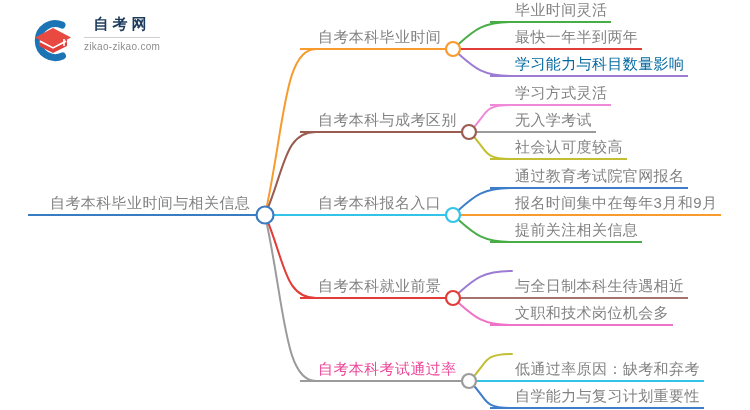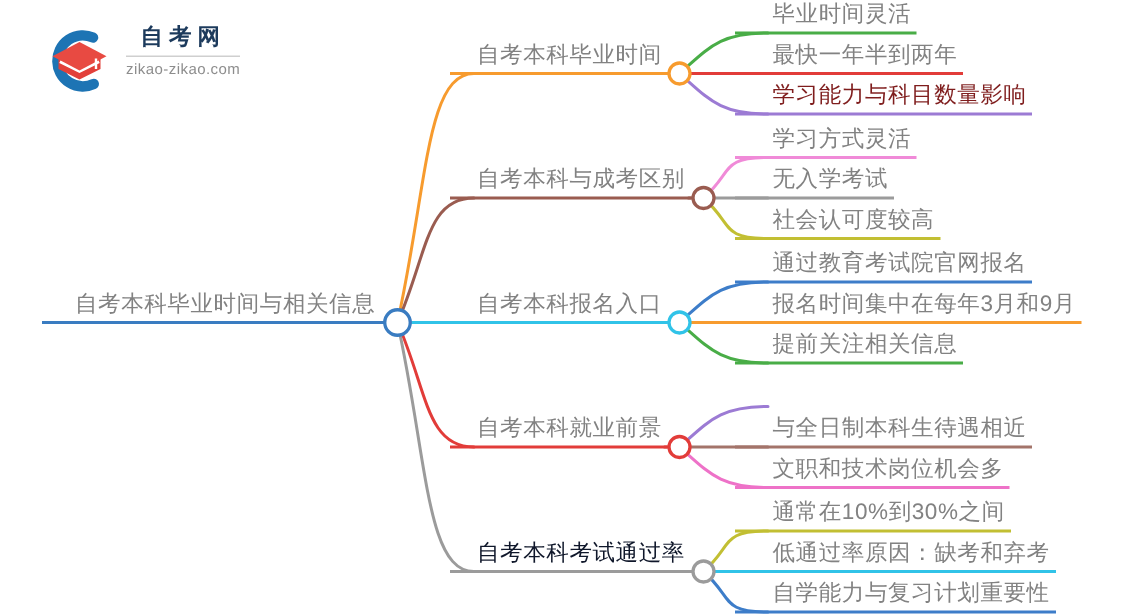--- a/index.html
+++ b/index.html
@@ -80,29 +80,28 @@
     <div class="logo-text">
       <div class="logo-title">自考网</div>
       <div class="logo-divider"></div>
       <div class="logo-domain">zikao-zikao.com</div>
     </div>
   </div>
 <div class="node root" style="left: 28px; top: 192px; border-bottom-color: rgb(58, 124, 193); color: rgb(130, 130, 130);">自考本科毕业时间与相关信息</div>
     <div class="node branch" style="left: 300px; top: 26px; border-bottom-color: rgb(247, 155, 46); color: rgb(130, 130, 130);">自考本科毕业时间</div>
     <div class="node leaf" style="left: 490px; top: -1px; border-bottom-color: rgb(73, 173, 71); color: rgb(130, 130, 130);">毕业时间灵活</div>
     <div class="node leaf" style="left: 490px; top: 26px; border-bottom-color: rgb(226, 60, 57); color: rgb(130, 130, 130);">最快一年半到两年</div>
-    <div class="node leaf" style="left: 490px; top: 53px; border-bottom-color: rgb(156, 123, 212); color: #7f1d1d;">学习能力与科目数量影响</div>
+    <div class="node leaf" style="left: 490px; top: 53px; border-bottom-color: rgb(156, 123, 212); color: #0369a1;">学习能力与科目数量影响</div>
     <div class="node branch" style="left: 300px; top: 109px; border-bottom-color: rgb(154, 92, 80); color: rgb(130, 130, 130);">自考本科与成考区别</div>
     <div class="node leaf" style="left: 490px; top: 82px; border-bottom-color: rgb(240, 138, 216); color: rgb(130, 130, 130);">学习方式灵活</div>
     <div class="node leaf" style="left: 490px; top: 109px; border-bottom-color: rgb(155, 155, 155); color: rgb(130, 130, 130);">无入学考试</div>
     <div class="node leaf" style="left: 490px; top: 136px; border-bottom-color: rgb(194, 191, 51); color: rgb(130, 130, 130);">社会认可度较高</div>
     <div class="node branch" style="left: 300px; top: 192px; border-bottom-color: rgb(49, 195, 232); color: rgb(130, 130, 130);">自考本科报名入口</div>
     <div class="node leaf" style="left: 490px; top: 165px; border-bottom-color: rgb(61, 125, 201); color: rgb(130, 130, 130);">通过教育考试院官网报名</div>
     <div class="node leaf" style="left: 490px; top: 192px; border-bottom-color: rgb(247, 155, 46); color: rgb(130, 130, 130);">报名时间集中在每年3月和9月</div>
     <div class="node leaf" style="left: 490px; top: 219px; border-bottom-color: rgb(73, 173, 71); color: rgb(130, 130, 130);">提前关注相关信息</div>
     <div class="node branch" style="left: 300px; top: 275px; border-bottom-color: rgb(226, 60, 57); color: rgb(130, 130, 130);">自考本科就业前景</div>
     <div class="node leaf" style="left: 490px; top: 275px; border-bottom-color: rgb(163, 116, 106); color: rgb(130, 130, 130);">与全日制本科生待遇相近</div>
     <div class="node leaf" style="left: 490px; top: 302px; border-bottom-color: rgb(238, 114, 200); color: rgb(130, 130, 130);">文职和技术岗位机会多</div>
-    <div class="node branch" style="left: 300px; top: 358px; border-bottom-color: rgb(155, 155, 155); color: #0f172a;">自考本科考试通过率</div>
-    <div class="node leaf" style="left: 490px; top: 331px; border-bottom-color: rgb(194, 191, 51); color: rgb(130, 130, 130);">通常在10%到30%之间</div>
+    <div class="node branch" style="left: 300px; top: 358px; border-bottom-color: rgb(155, 155, 155); color: #ec4899;">自考本科考试通过率</div>
     <div class="node leaf" style="left: 490px; top: 358px; border-bottom-color: rgb(49, 195, 232); color: rgb(130, 130, 130);">低通过率原因：缺考和弃考</div>
     <div class="node leaf" style="left: 490px; top: 385px; border-bottom-color: rgb(61, 125, 201); color: rgb(130, 130, 130);">自学能力与复习计划重要性</div>
   </div>
 
 </body></html>

